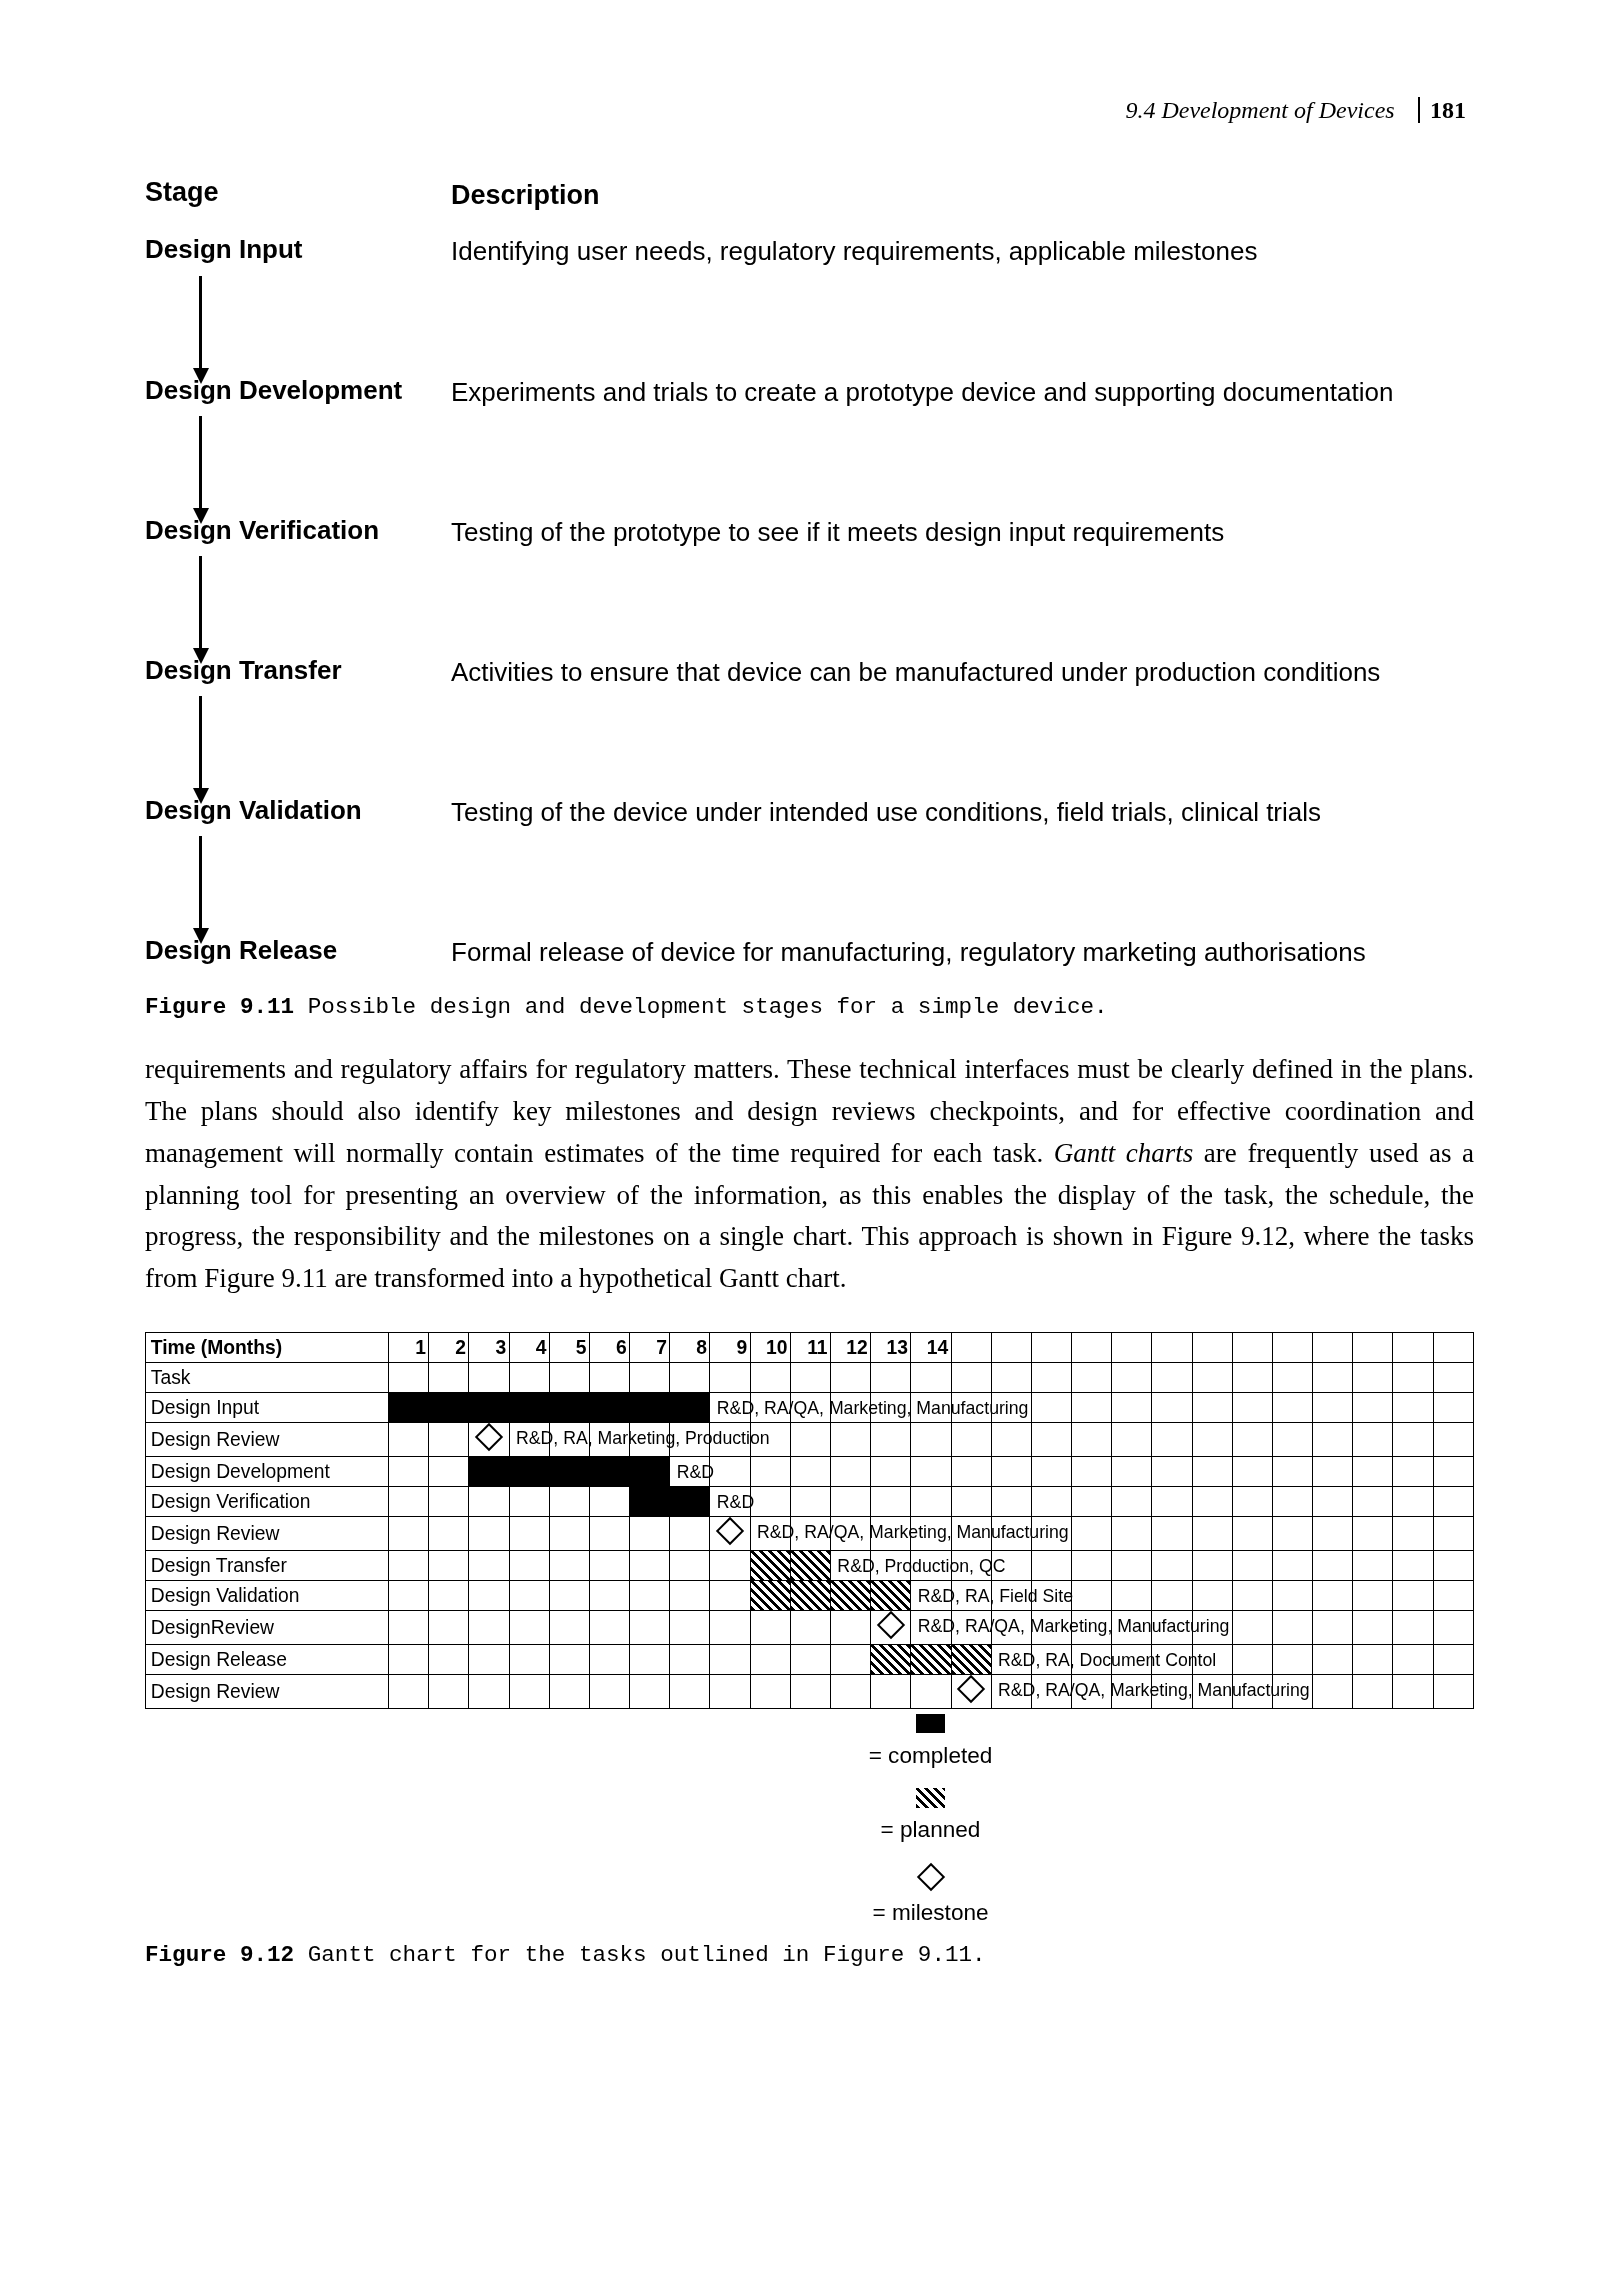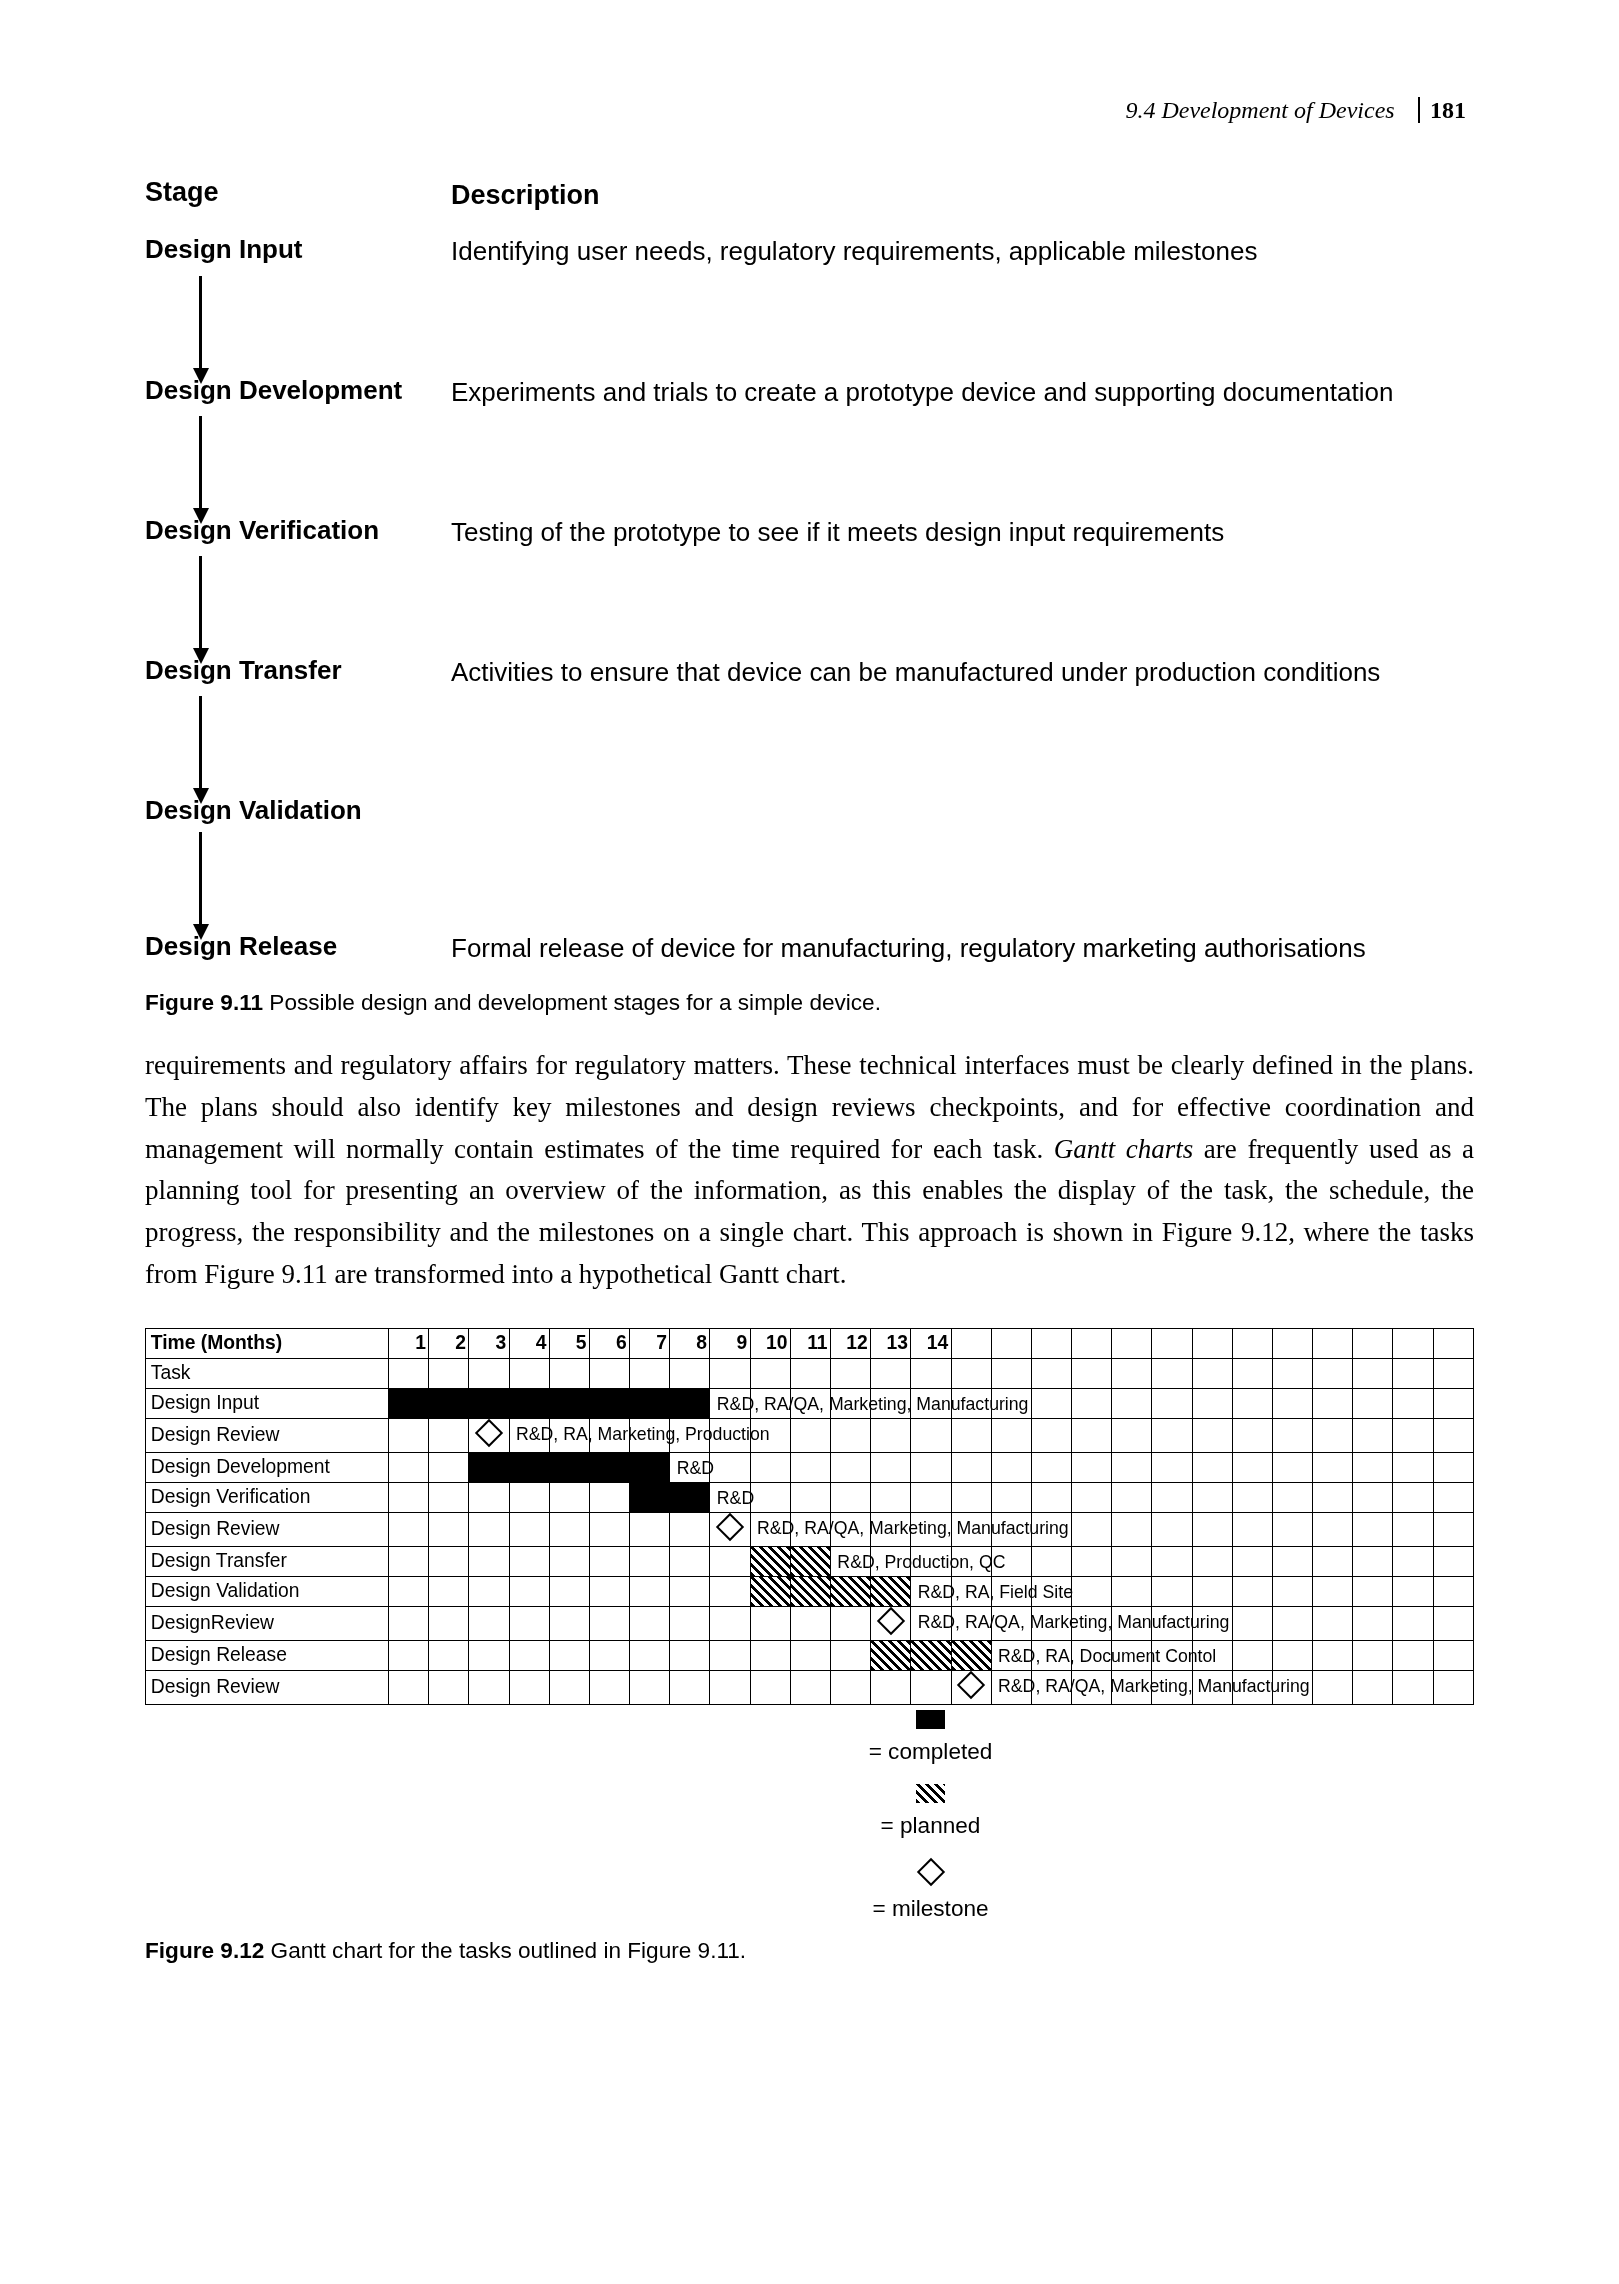--- a/index.html
+++ b/index.html
@@ -78,21 +78,21 @@
       position: absolute;
       left: 0;
       top: 90px;
       width: 0;
       height: 0;
       border-left: 8px solid transparent;
       border-right: 8px solid transparent;
       border-top: 16px solid #000;
     }
     .fig-caption {
-      font-family: Liberation Sans, sans-serif;
+      font-family: Liberation Mono, monospace;
       font-size: 22.6px;
       margin-top: 24px;
     }
     .fig-caption .fignum {
       font-weight: bold;
     }
     .body-para {
       font-size: 27px;
       line-height: 1.55;
       text-align: justify;
@@ -249,20 +249,21 @@
       </div>
       <div class="arrow-box">
           <div class="arrow-line"></div>
           <div class="arrow-head"></div>
         </div>
     </div>
 
     <div>
       <div class="stage-block">
         <div class="stage-col"><span class="stage-label">Design Validation</span></div>
+        <div class="desc-col">Testing of the device under intended use conditions, field trials, clinical trials</div>
       </div>
       <div class="arrow-box">
           <div class="arrow-line"></div>
           <div class="arrow-head"></div>
         </div>
     </div>
 
     <div>
       <div class="stage-block">
         <div class="stage-col"><span class="stage-label">Design Release</span></div>

